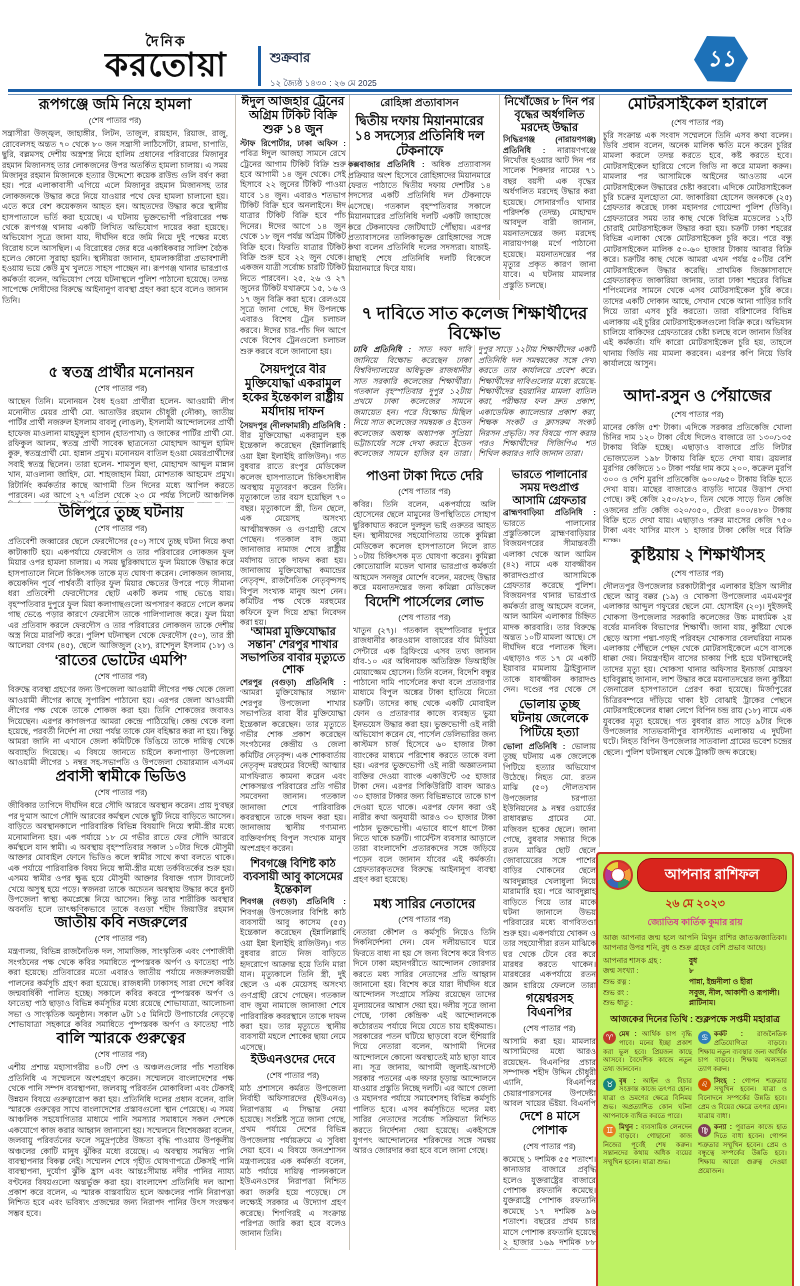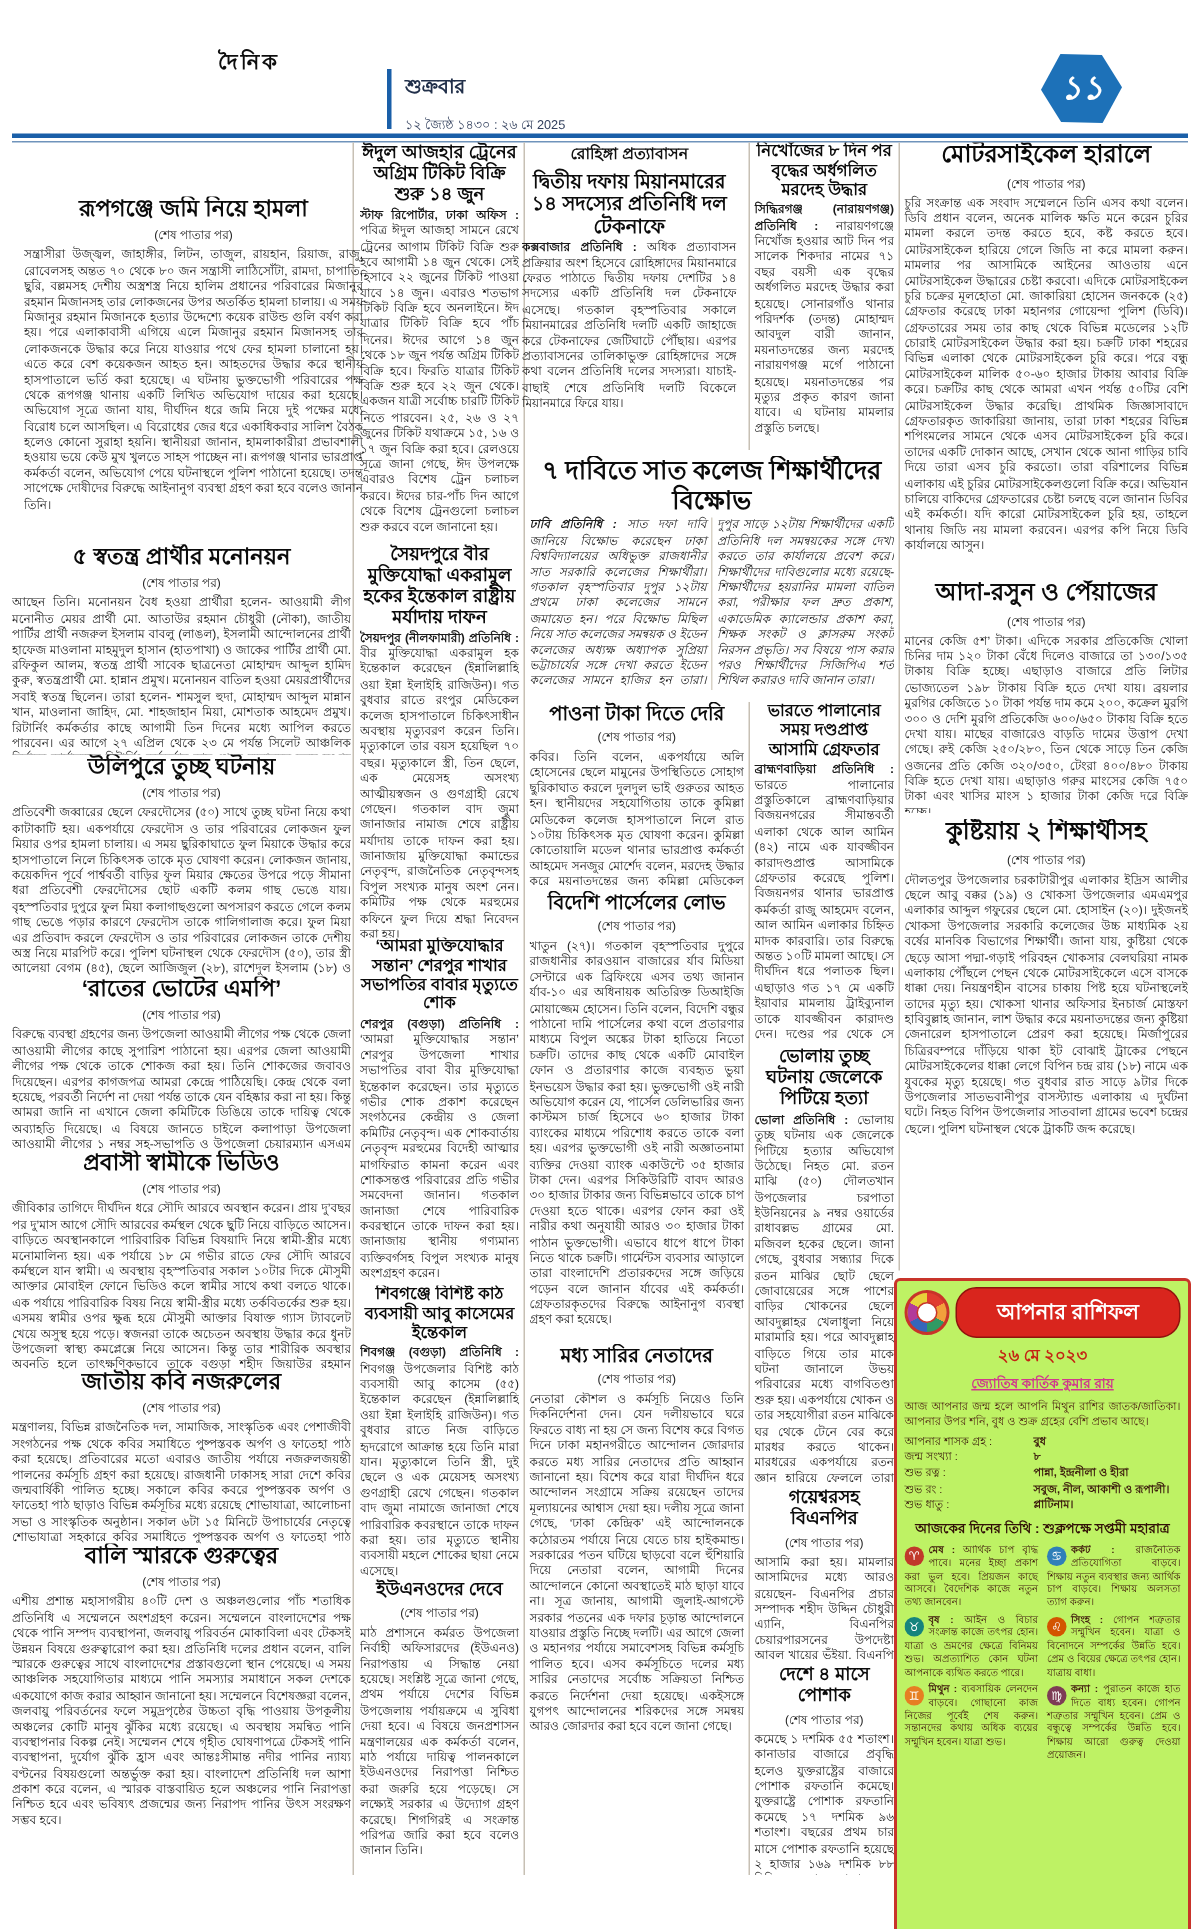--- a/index.html
+++ b/index.html
@@ -34,59 +34,60 @@
   .rashi{position:absolute;left:596px;top:852px;width:198px;height:476px;background:#bef264;
          border:2px solid #c8342a;border-radius:4px;box-sizing:border-box;padding:4px 5px 10px 5px;}
   .rashi-head{display:flex;align-items:center;gap:4px;}
   .zwheel{width:30px;height:30px;border-radius:50%;flex:0 0 30px;border:2px solid #c8342a;box-sizing:border-box;
           background:conic-gradient(#e03c30 0 60deg,#f2a03c 0 120deg,#2f9a64 0 180deg,#3566bb 0 240deg,#b23a9a 0 300deg,#e8d23a 0 360deg);
           display:flex;align-items:center;justify-content:center;}
   .zwheel-in{width:14px;height:14px;border-radius:50%;background:#fff;border:1px solid #c8342a;box-sizing:border-box;}
   .rashi-title{flex:1;background:#d9251d;border:1px solid #8f130d;border-radius:14px;color:#fff;
                font-size:14px;font-weight:900;text-align:center;padding:4px 2px;}
   .rashi-date{font-size:11px;font-weight:900;color:#c42313;text-align:center;margin-top:3px;}
-  .rashi-astro{font-size:9px;font-weight:bold;color:#d03a8c;text-align:center;margin:1px 0 3px 0;text-decoration:underline;}
+  .rashi-astro{font-size:9px;font-weight:bold;color:#d03a8c;text-align:center;margin:1px 0 3px 0;}
   .rashi-intro{font-size:7.4px;line-height:1.32;text-align:justify;color:#4a1f10;margin:0 0 3px 0;}
   .trait{display:flex;font-size:7.4px;line-height:1.45;color:#3a1a0c;}
   .trait .tl{width:86px;flex:0 0 86px;}
   .trait .tv{font-weight:bold;}
   .tithi{font-size:9px;font-weight:900;text-align:center;color:#311106;margin:3px 0 3px 0;}
   .signs{column-count:2;column-gap:6px;font-size:6.7px;line-height:1.3;color:#401c0d;height:176px;overflow:hidden;}
   .sign{break-inside:avoid;margin-bottom:3px;text-align:justify;}
   .zicon{float:left;width:13px;height:13px;border-radius:50%;color:#fff;font-size:8px;line-height:13px;
          text-align:center;margin:1px 3px 0 0;}
   .sign b{font-weight:900;}
   .rashi-bar{position:absolute;left:4px;right:4px;bottom:3px;height:5px;background:#7e150c;}
 </style>
 </head>
 <body>
 
 <div class="page">
 
   <div class="brand">
     <div class="brand-top">দৈনিক</div>
+    <div class="brand-main">করতোয়া</div>
   </div>
   <div class="mast-div"></div>
   <div class="mast-date">
     <div class="mast-day">শুক্রবার</div>
     <div class="mast-line">১২ জ্যৈষ্ঠ ১৪৩০ : ২৬ মে 2025</div>
   </div>
   <div class="page-badge">
     <span>১১</span>
   </div>
   <div class="top-rule"></div>
   <div class="top-rule2"></div>
 
   <div class="vrule" style="left:235px;top:95px;height:1155px;"></div>
   <div class="vrule" style="left:349px;top:95px;height:1155px;"></div>
   <div class="vrule" style="left:499px;top:95px;height:205px;"></div>
   <div class="vrule" style="left:499px;top:468px;height:782px;"></div>
   <div class="vrule" style="left:599px;top:95px;height:752px;"></div>
 
-  <article class="blk" style="left:16px;top:95px;width:226px;height:268px;margin-top:36px;">
+  <article class="blk" style="left:2px;top:95px;width:226px;height:268px;">
     <h2 class="hl h15">রূপগঞ্জে জমি নিয়ে হামলা</h2>
     <div class="note">(শেষ পাতার পর)</div>
     <p class="bd">সন্ত্রাসীরা উজ্জ্বল, জাহাঙ্গীর, লিটন, তাজুল, রায়হান, রিয়াজ, রাজু, রোবেলসহ অন্তত ৭০ থেকে ৮০ জন সন্ত্রাসী লাঠিসোঁটা, রামদা, চাপাতি, ছুরি, বল্লমসহ দেশীয় অস্ত্রশস্ত্র নিয়ে হালিম প্রধানের পরিবারের মিজানুর রহমান মিজানসহ তার লোকজনের উপর অতর্কিত হামলা চালায়। এ সময় মিজানুর রহমান মিজানকে হত্যার উদ্দেশ্যে কয়েক রাউন্ড গুলি বর্ষণ করা হয়। পরে এলাকাবাসী এগিয়ে এলে মিজানুর রহমান মিজানসহ তার লোকজনকে উদ্ধার করে নিয়ে যাওয়ার পথে ফের হামলা চালানো হয়। এতে করে বেশ কয়েকজন আহত হন। আহতদের উদ্ধার করে স্থানীয় হাসপাতালে ভর্তি করা হয়েছে। এ ঘটনায় ভুক্তভোগী পরিবারের পক্ষ থেকে রূপগঞ্জ থানায় একটি লিখিত অভিযোগ দায়ের করা হয়েছে। অভিযোগ সূত্রে জানা যায়, দীর্ঘদিন ধরে জমি নিয়ে দুই পক্ষের মধ্যে বিরোধ চলে আসছিল। এ বিরোধের জের ধরে একাধিকবার সালিশ বৈঠক হলেও কোনো সুরাহা হয়নি। স্থানীয়রা জানান, হামলাকারীরা প্রভাবশালী হওয়ায় ভয়ে কেউ মুখ খুলতে সাহস পাচ্ছেন না। রূপগঞ্জ থানার ভারপ্রাপ্ত কর্মকর্তা বলেন, অভিযোগ পেয়ে ঘটনাস্থলে পুলিশ পাঠানো হয়েছে। তদন্ত সাপেক্ষে দোষীদের বিরুদ্ধে আইনানুগ ব্যবস্থা গ্রহণ করা হবে বলেও জানান তিনি।</p>
   </article>
 
   <article class="blk" style="left:8px;top:363px;width:226px;height:140px;">
     <h2 class="hl h15">৫ স্বতন্ত্র প্রার্থীর মনোনয়ন</h2>
     <div class="note">(শেষ পাতার পর)</div>
     <p class="bd">আছেন তিনি। মনোনয়ন বৈধ হওয়া প্রার্থীরা হলেন- আওয়ামী লীগ মনোনীত মেয়র প্রার্থী মো. আতাউর রহমান চৌধুরী (নৌকা), জাতীয় পার্টির প্রার্থী নজরুল ইসলাম বাবলু (লাঙল), ইসলামী আন্দোলনের প্রার্থী হাফেজ মাওলানা মাহমুদুল হাসান (হাতপাখা) ও জাকের পার্টির প্রার্থী মো. রফিকুল আলম, স্বতন্ত্র প্রার্থী সাবেক ছাত্রনেতা মোহাম্মদ আব্দুল হামিদ কুরু, স্বতন্ত্রপ্রার্থী মো. হান্নান প্রমুখ। মনোনয়ন বাতিল হওয়া মেয়রপ্রার্থীদের সবাই স্বতন্ত্র ছিলেন। তারা হলেন- শামসুল হুদা, মোহাম্মদ আব্দুল মান্নান খান, মাওলানা জাহিদ, মো. শাহজাহান মিয়া, মোশতাক আহমেদ প্রমুখ। রিটার্নিং কর্মকর্তার কাছে আগামী তিন দিনের মধ্যে আপিল করতে পারবেন। এর আগে ২৭ এপ্রিল থেকে ২৩ মে পর্যন্ত সিলেট আঞ্চলিক নির্বাচন কার্যালয়ের রিটার্নিং কর্মকর্তার কাছ থেকে মনোনয়ন ফরম সংগ্রহ করেন সম্ভাব্য প্রার্থীরা। মোট ১১ ও কাউন্সিলর পদে ৪৫৬ জন মনোনয়ন ফরম সংগ্রহ করেন। তবে ৮০ জন ফরম দাখিল করেননি।</p>
   </article>

